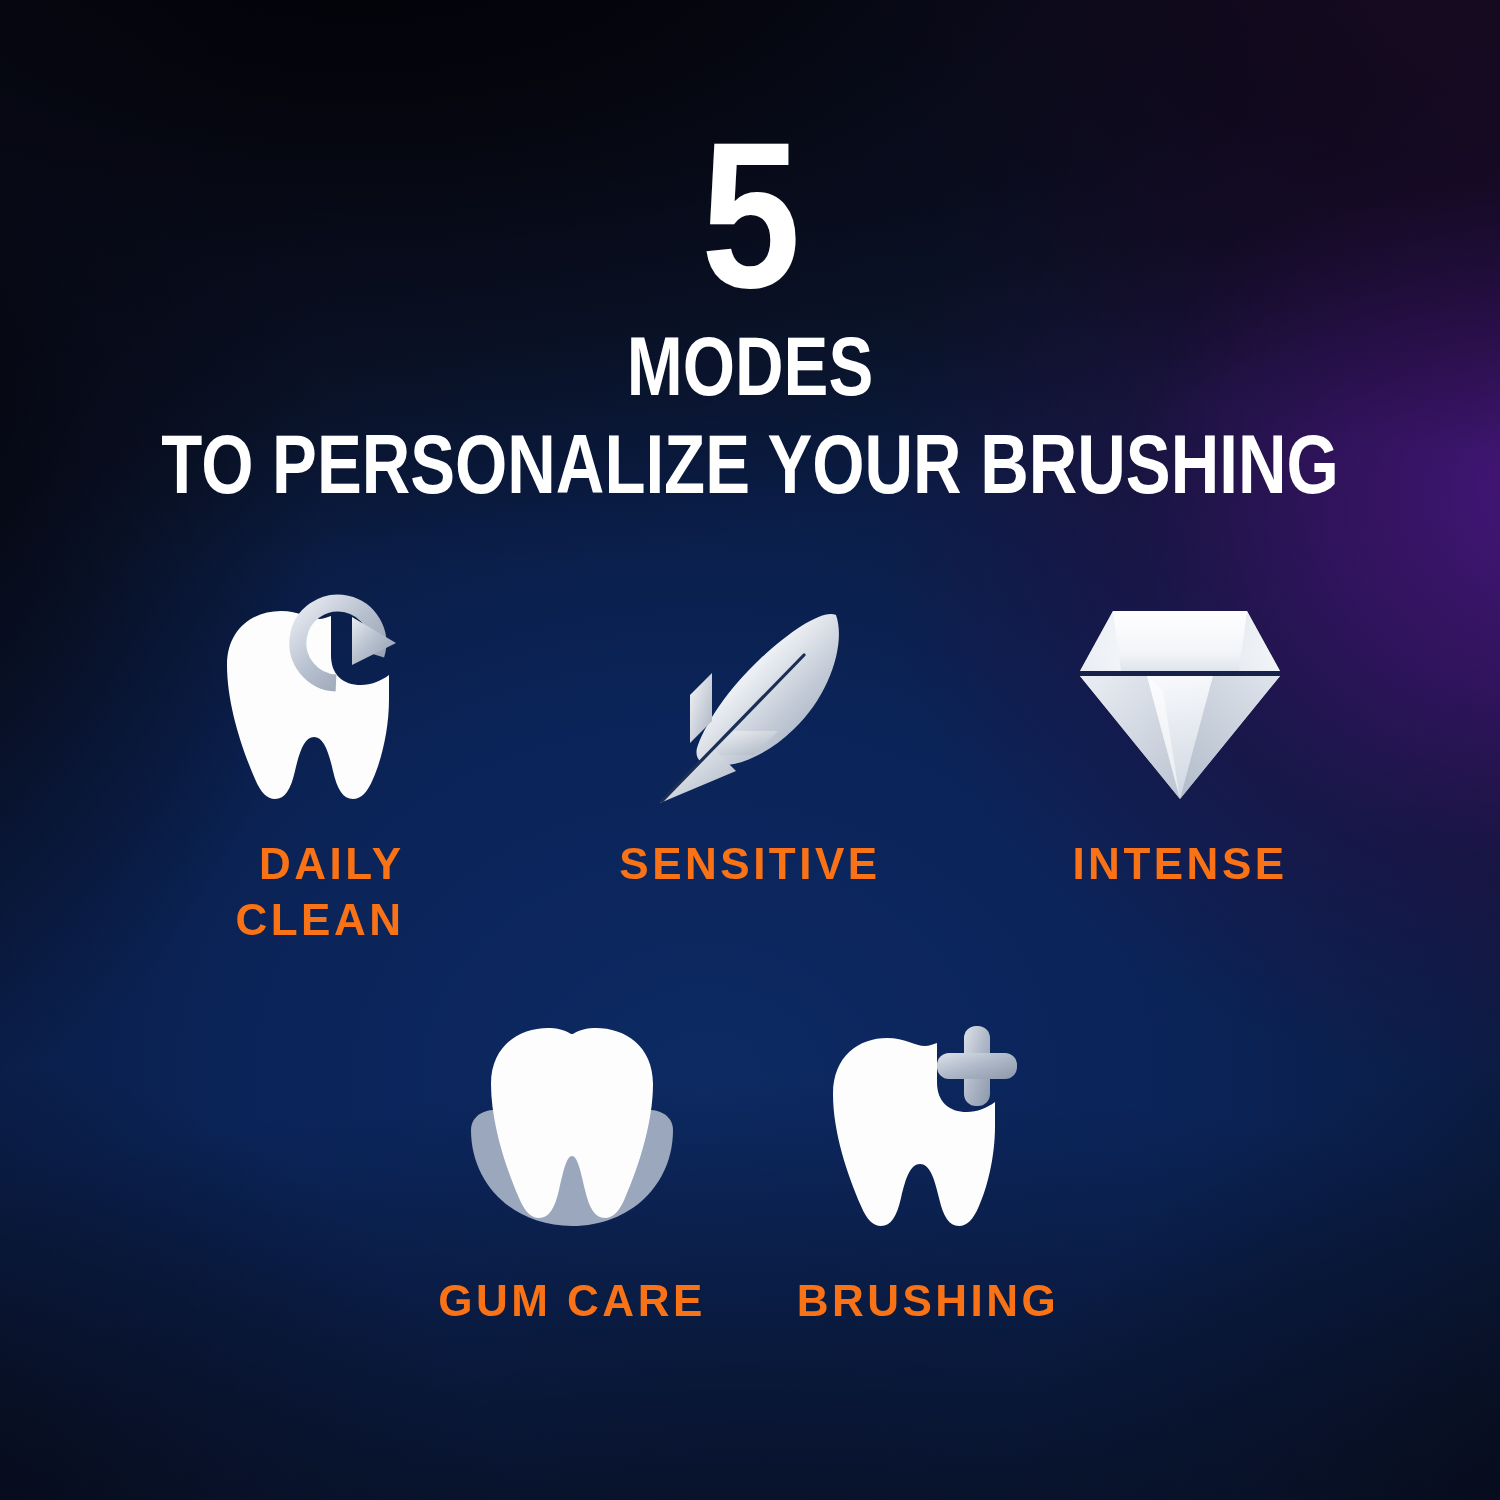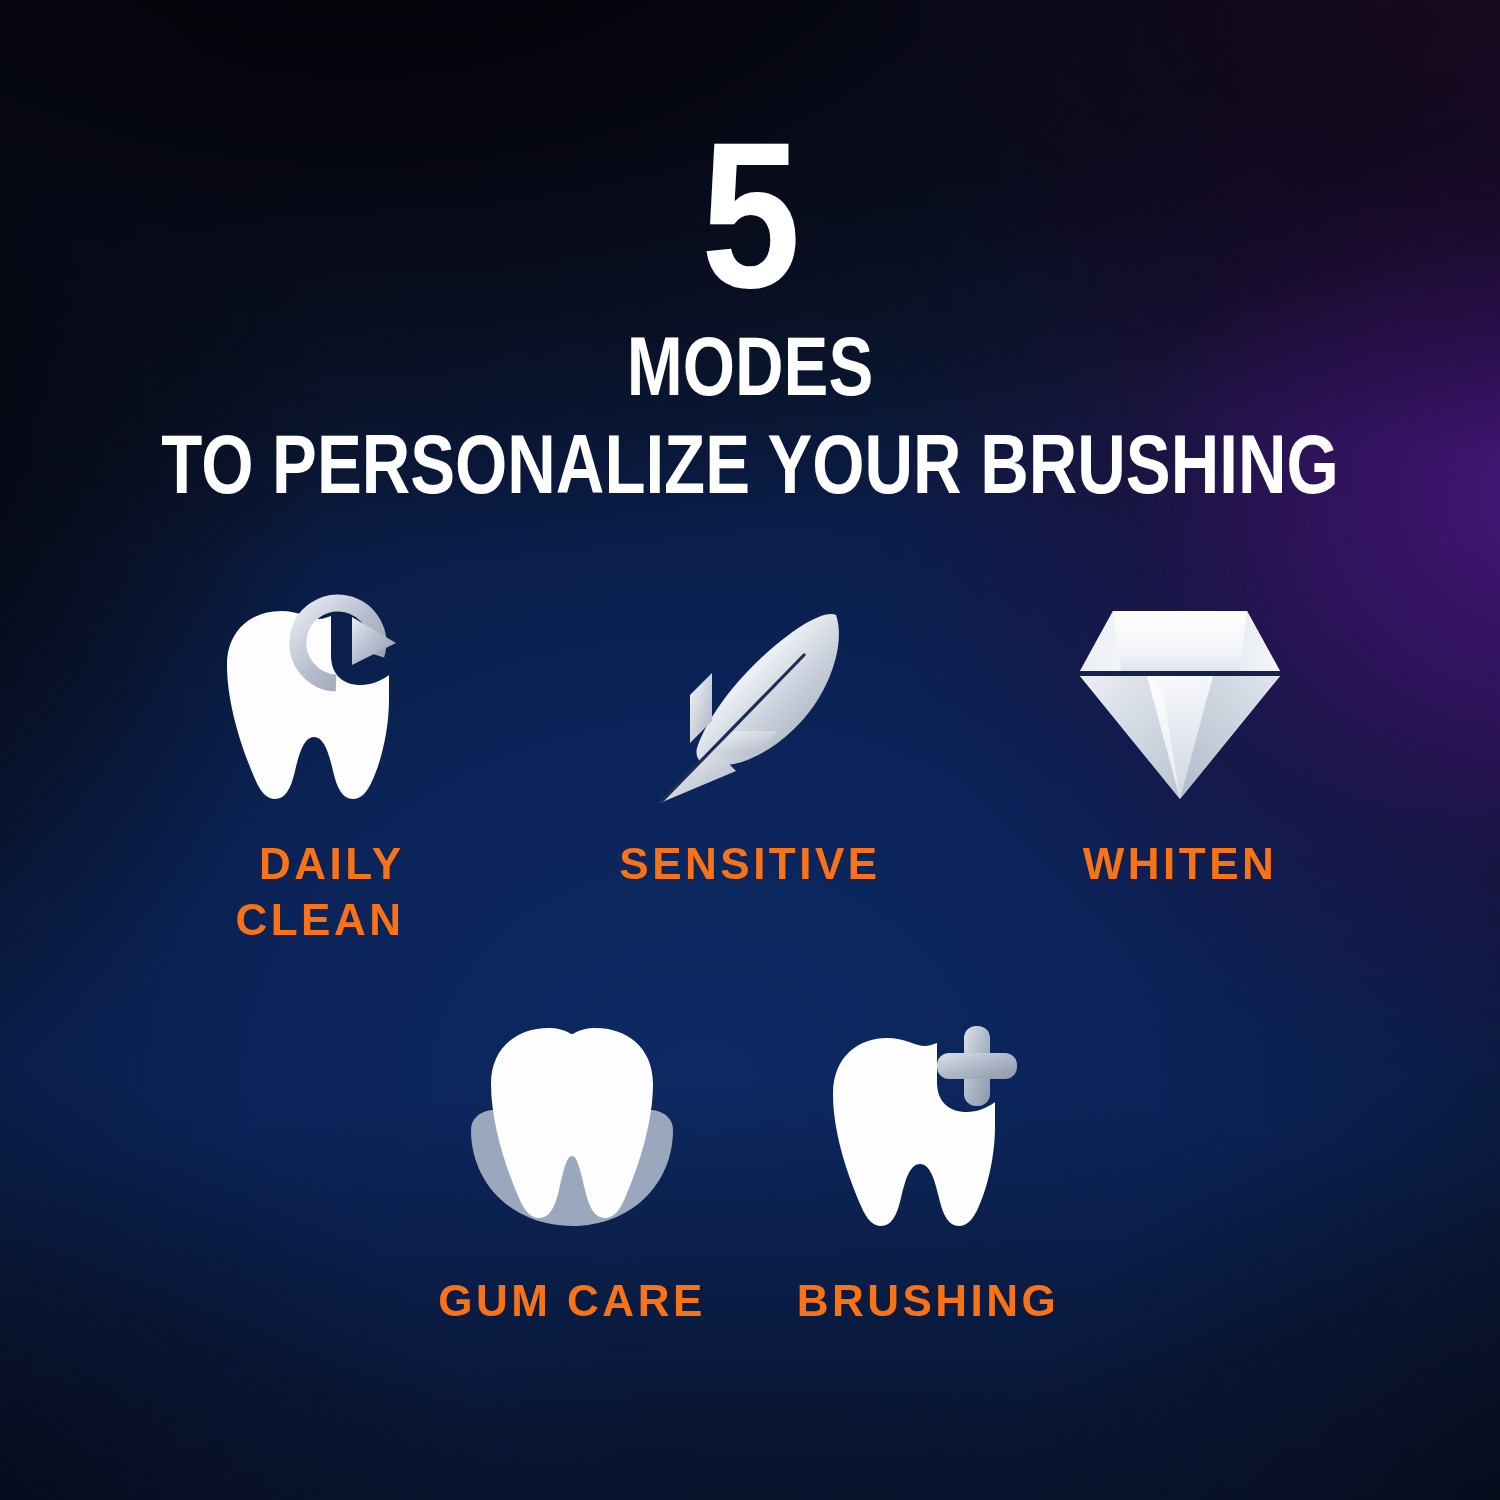--- a/index.html
+++ b/index.html
@@ -275,21 +275,21 @@
           <path d="M172 8 L205 68 L164 68 Z" fill="url(#crownSideGrad)" opacity="0.75"></path>
 
           <rect x="5" y="68" width="200" height="5" fill="#16224a"></rect>
 
           <path d="M5 73 L205 73 L105 196 Z" fill="url(#pavMidGrad)"></path>
           <path d="M5 73 L72 73 L105 196 Z" fill="url(#pavLeftGrad)" opacity="0.9"></path>
           <path d="M205 73 L138 73 L105 196 Z" fill="url(#pavRightGrad)" opacity="0.9"></path>
           <path d="M72 73 L105 196 L88 88 Z" fill="#ffffff" opacity="0.5"></path>
         </svg>
       </div>
-      <div class="mode-label">WHITEN</div>
+      <div class="mode-label">INTENSE</div>
     </div>
 
   </div>
 
   <div class="modes-row row-bottom">
 
     <div class="mode-item">
       <div class="mode-icon">
         <svg width="230" height="215" viewBox="0 0 230 215">
 

